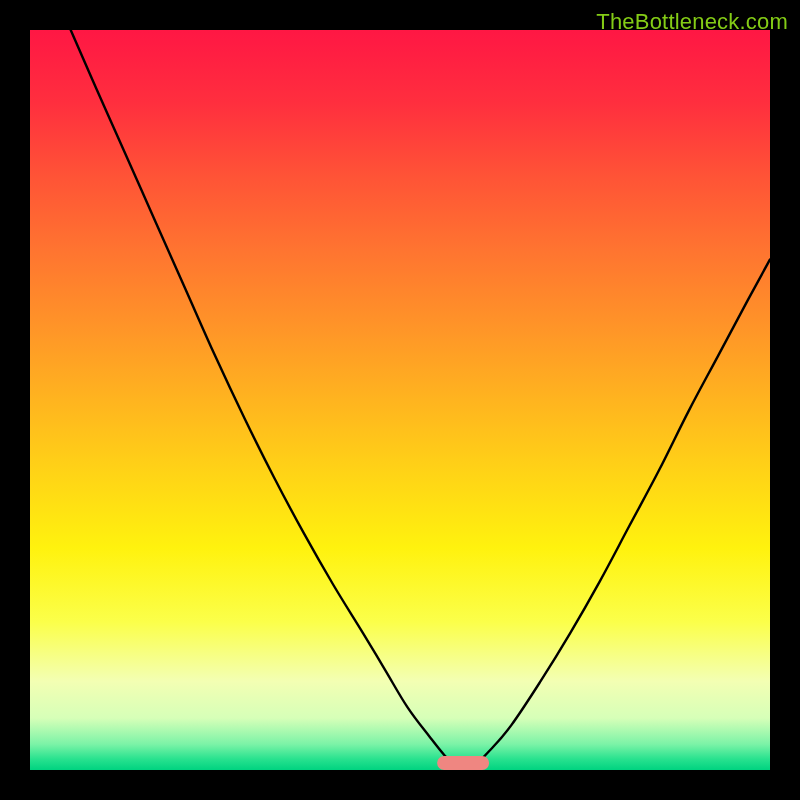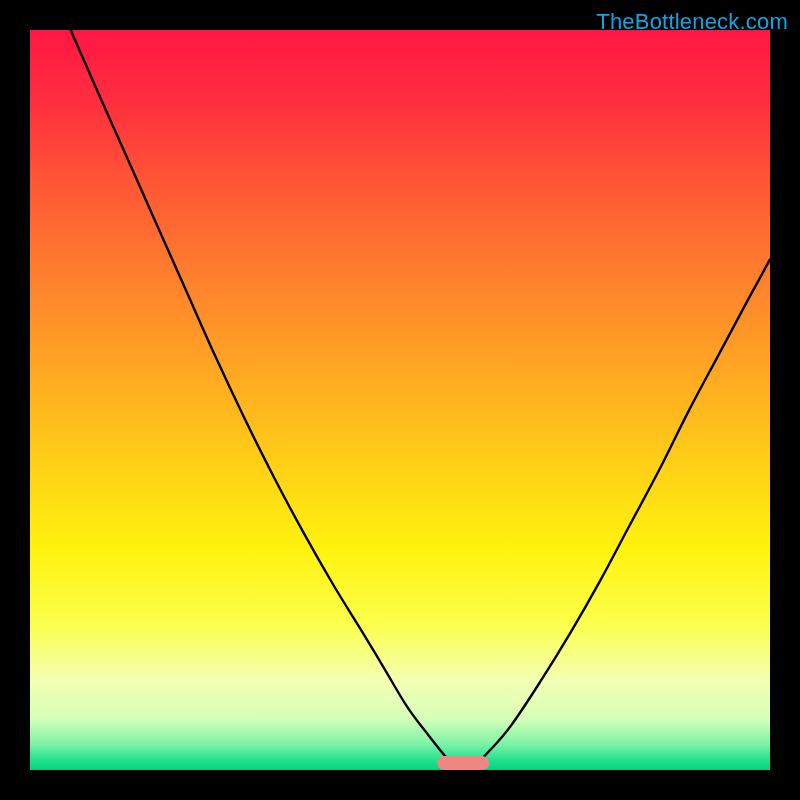--- a/index.html
+++ b/index.html
@@ -37,21 +37,21 @@
     width: 740px;
     height: 740px;
     pointer-events: none;
   }
   .watermark {
     position: absolute;
     top: 9px;
     right: 12px;
     font-family: Arial, Helvetica, sans-serif;
     font-size: 22px;
-    color: #0ea5e9;
+    color: #84cc16;
     font-weight: 500;
     letter-spacing: 0.2px;
   }
   .marker {
     position: absolute;
     height: 14px;
     border-radius: 7px;
     background: #ef8681;
     transform: translate(-50%, -50%);
   }

